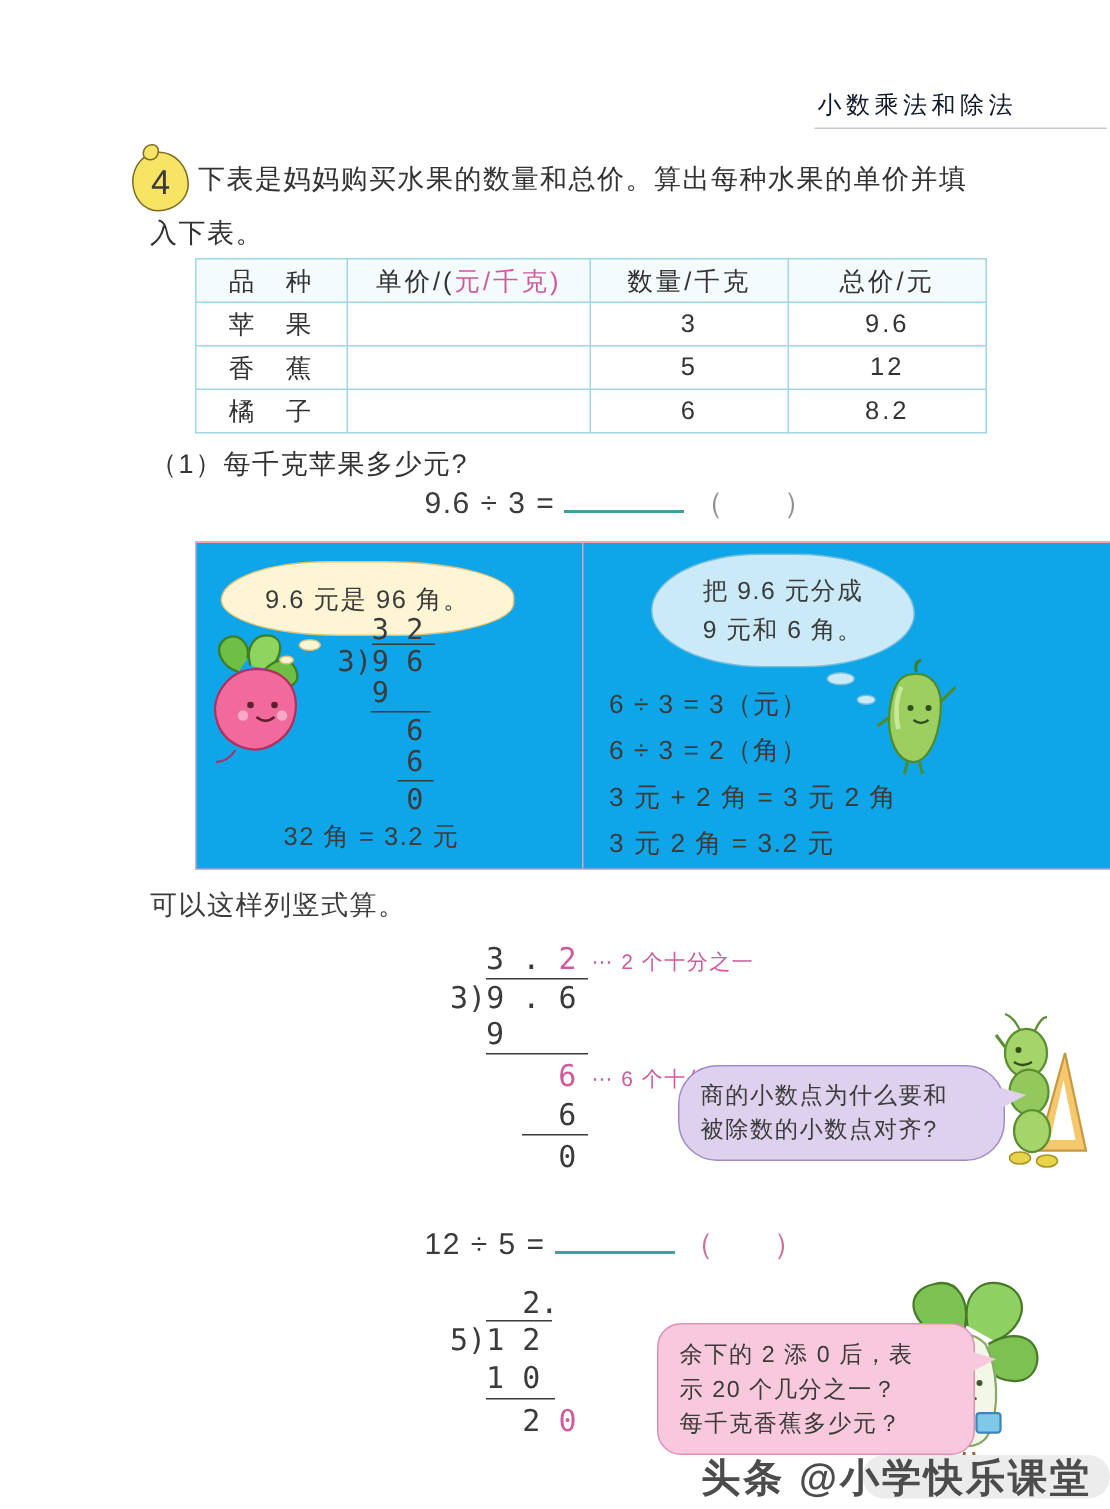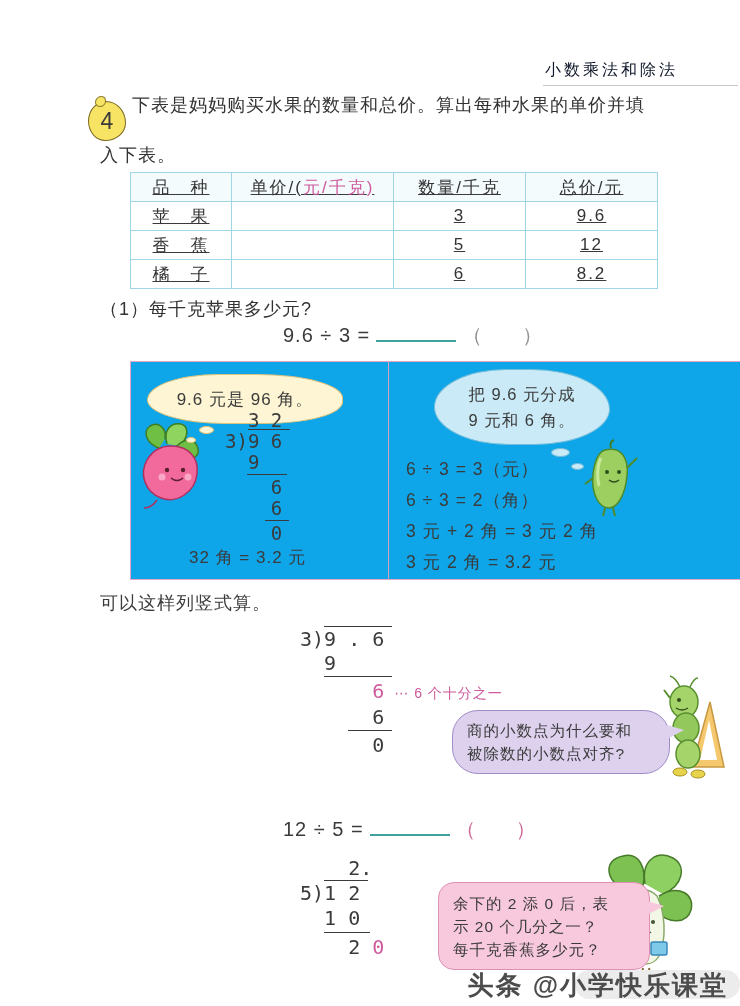--- a/index.html
+++ b/index.html
@@ -37,21 +37,21 @@
     content: ""; position: absolute; top: -6px; left: 6px;
     width: 9px; height: 9px; background: #f7e464;
     border: 1.4px solid #7c6b22; border-radius: 60% 40% 55% 45%;
   }
 
   .problem-text { position: absolute; font-size: 18px; letter-spacing: 1px; color: #333; }
 
   
   .fruit-table {
     position: absolute; left: 130px; top: 172px;
-    border-collapse: collapse; table-layout: fixed; text-decoration: underline;
+    border-collapse: collapse; table-layout: fixed;
   }
   .fruit-table td {
     border: 1.6px solid #9fd5e6;
     height: 29px; text-align: center;
     font-size: 17px; letter-spacing: 2px; color: #333;
     background: #ffffff;
   }
   .fruit-table tr.thead td { background: #f3fbfd; }
   .fruit-table td.c1 { width: 101px; }
   .fruit-table td.c2 { width: 162px; }
@@ -162,21 +162,21 @@
 </style>
 </head>
 <body>
 
 <div class="page">
 
   <div class="chapter-title">小数乘法和除法</div>
   <div class="chapter-rule"></div>
 
   <div class="badge">4</div>
-  <div class="problem-text" style="left:132px; top:93px;">下表是妈妈购买水果的数量和总价。算出每种水果的单价并填</div>
+  <div class="problem-text" style="left:132px; top:107px;">下表是妈妈购买水果的数量和总价。算出每种水果的单价并填</div>
   <div class="problem-text" style="left:100px; top:143px;">入下表。</div>
 
   <table class="fruit-table">
     <tbody>
         <tr class="thead">
       <td class="c1">品　种</td>
       <td class="c2"><span>单价/(</span><span class="pink-text">元/千克</span><span class="pink-text">)</span></td>
       <td class="c3">数量/千克</td>
       <td class="c4">总价/元</td>
     </tr>
@@ -261,20 +261,21 @@
       <div>6 ÷ 3 = 3（元）</div>
       <div>6 ÷ 3 = 2（角）</div>
       <div>3 元 + 2 角 = 3 元 2 角</div>
       <div>3 元 2 角 = 3.2 元</div>
     </div>
   </div>
 
   <div class="intro-text">可以这样列竖式算。</div>
 
   <div class="division d2">
+    <div class="dline"><span>  3 . </span><span class="pink-digit">2</span><span class="annot">⋯ 2 个十分之一</span></div>
     <div class="dline"><span>3)</span><span class="vinculum">9 . 6</span></div>
     <div class="dline">  9</div>
     <div class="hline" style="margin-left:24px; width:68px;"></div>
     <div class="dline"><span class="pink-digit">      6</span><span class="annot">⋯ 6 个十分之一</span></div>
     <div class="dline">      6</div>
     <div class="hline" style="margin-left:48px; width:44px;"></div>
     <div class="dline">      0</div>
   </div>
 
   <svg class="char-svg" style="left:652px; top:672px;" width="80" height="115" viewBox="0 0 80 115">

